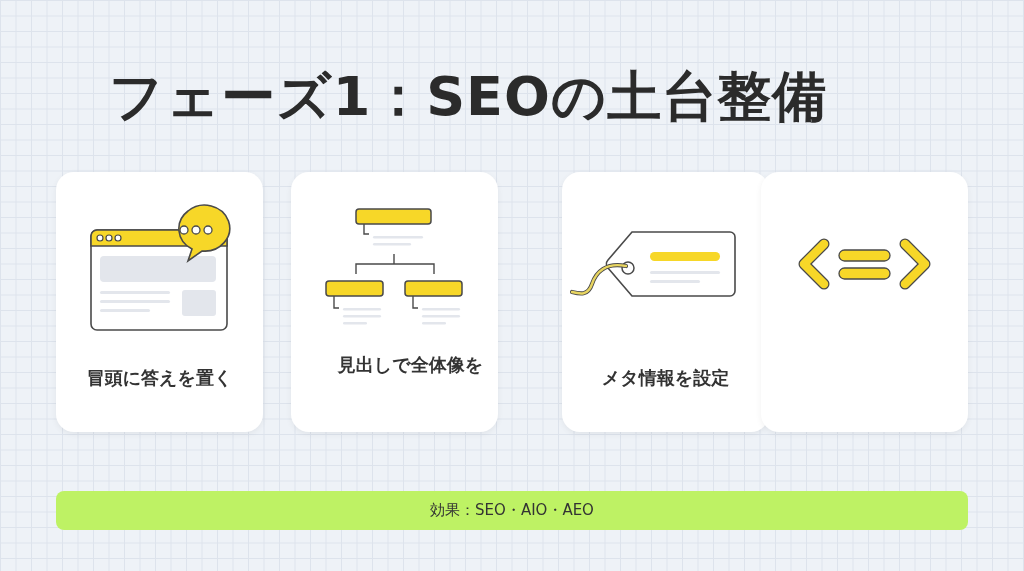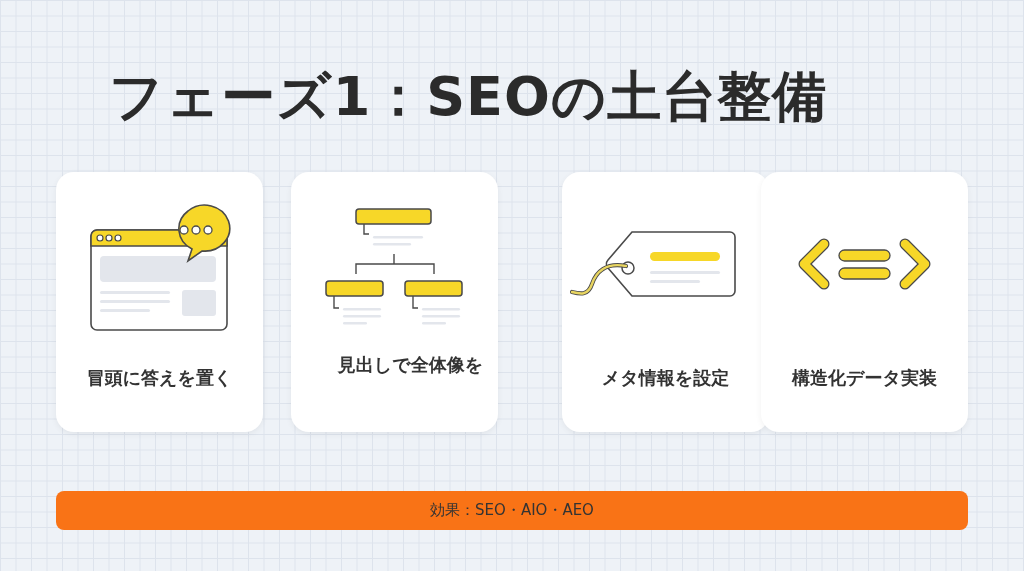--- a/index.html
+++ b/index.html
@@ -23,21 +23,21 @@
     background:#ffffff; border-radius:18px;
     box-shadow:0 2px 6px rgba(0,0,0,0.06);
   }
   .card .icon { position:absolute; left:0; top:20px; width:207px; height:150px; }
   .card .label {
     position:absolute; left:0; width:207px; text-align:center;
     font-size:18px; font-weight:bold; color:#333333; line-height:26px;
   }
   .footer {
     position:absolute; left:56px; top:491px; width:912px; height:39px;
-    background:#f97316; border-radius:8px;
+    background:#bef264; border-radius:8px;
     text-align:center; line-height:39px; font-size:15px; color:#333;
   }
 </style>
 </head>
 <body>
 
 <div class="title">フェーズ1：SEOの土台整備</div>
 
 <div class="card" style="left:56px;">
   <div class="icon">
@@ -102,16 +102,15 @@
   <div class="icon">
     <svg width="207" height="150" viewBox="0 0 207 150">
       <path d="M63 52 L43 72 L63 92" fill="none" stroke="#4a4a4a" stroke-width="11" stroke-linecap="round" stroke-linejoin="round"></path>
       <path d="M63 52 L43 72 L63 92" fill="none" stroke="#f7d728" stroke-width="8.5" stroke-linecap="round" stroke-linejoin="round"></path>
       <path d="M144 52 L164 72 L144 92" fill="none" stroke="#4a4a4a" stroke-width="11" stroke-linecap="round" stroke-linejoin="round"></path>
       <path d="M144 52 L164 72 L144 92" fill="none" stroke="#f7d728" stroke-width="8.5" stroke-linecap="round" stroke-linejoin="round"></path>
       <rect x="78" y="58" width="51" height="11" rx="5.5" fill="#f7d728" stroke="#4a4a4a" stroke-width="1.3"></rect>
       <rect x="78" y="76" width="51" height="11" rx="5.5" fill="#f7d728" stroke="#4a4a4a" stroke-width="1.3"></rect>
     </svg>
   </div>
-  <div class="label" style="top:193px;">構造化データ実装</div>
 </div>
 
 <div class="footer">効果：SEO・AIO・AEO</div>
 
 </body></html>

